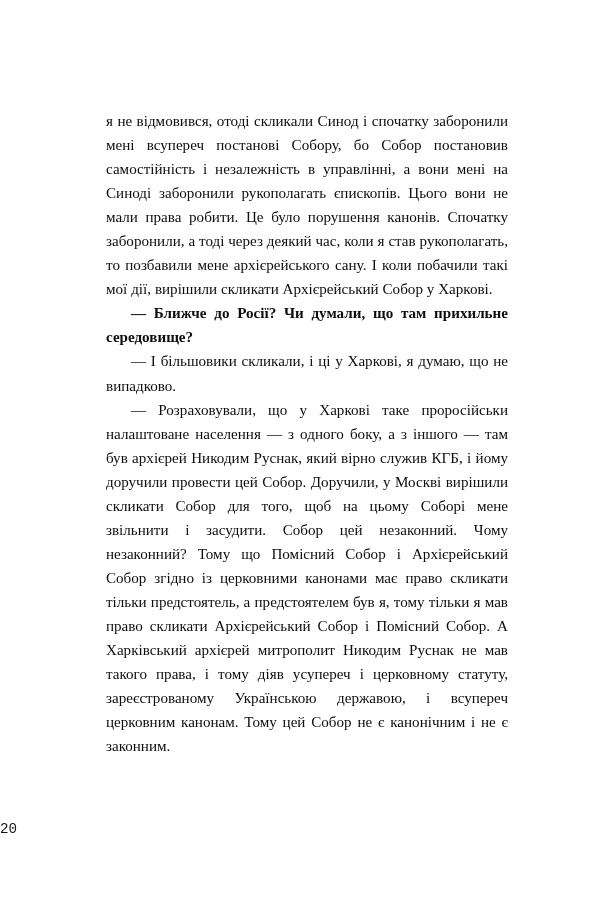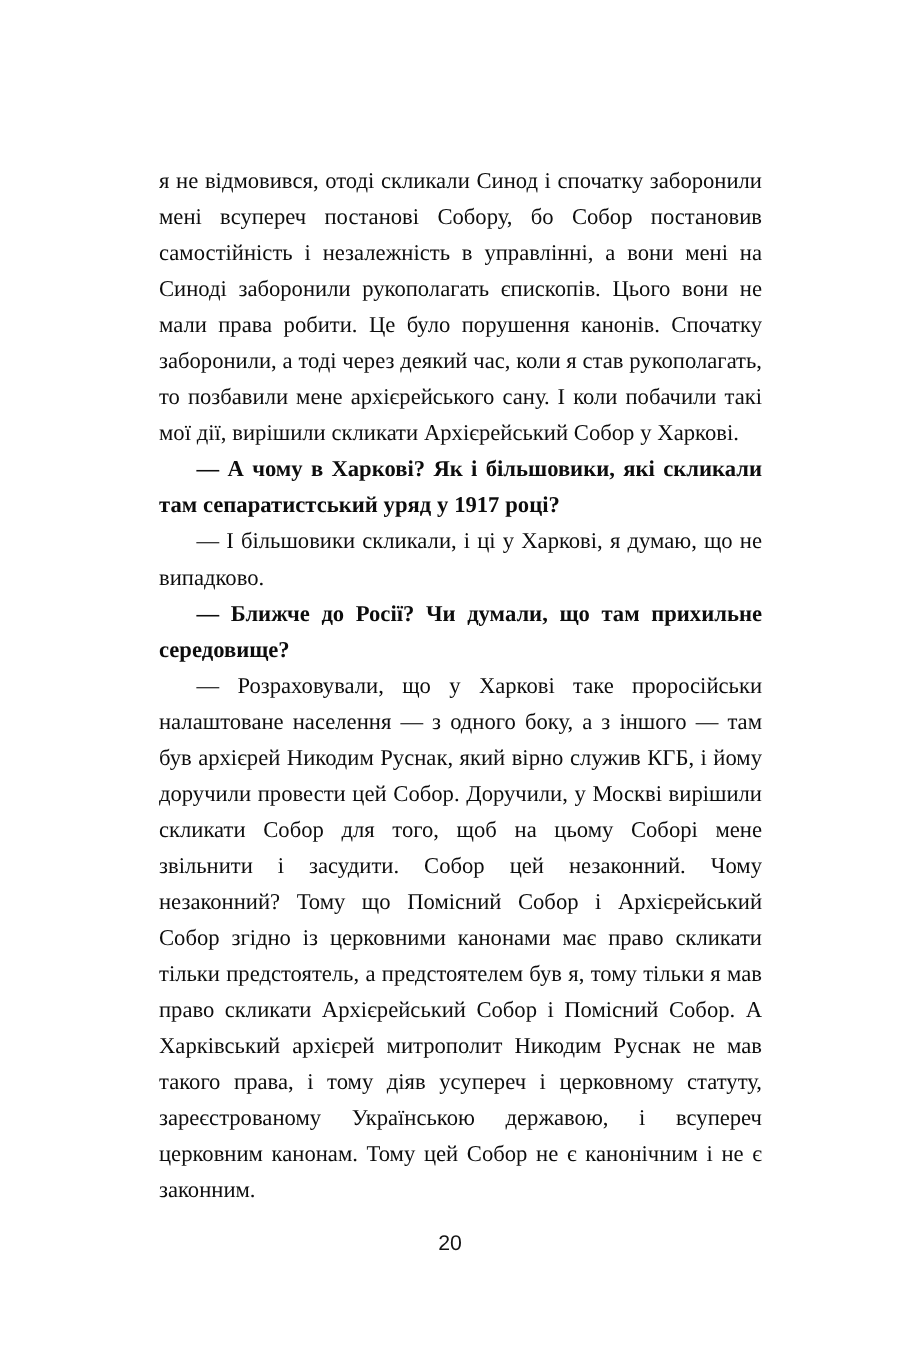--- a/index.html
+++ b/index.html
@@ -57,41 +57,40 @@
   .para.question {
     font-weight: bold;
     text-indent: 25px;
   }
 
   #page-number {
     position: absolute;
     left: 0;
     top: 820px;
     width: 600px;
-    text-align: center;
+    text-align: left;
     font-size: 14.2px;
     line-height: 18px;
-    font-family: Liberation Sans, sans-serif;
+    font-family: Liberation Mono, monospace;
     color: #141414;
   }
 </style>
 </head>
 <body>
 
 <div id="page">
 
   <div id="text-block">
 
     <p class="para continued">я не відмовився, отоді скликали Синод і спочатку заборонили мені всупереч постанові Собору, бо Собор постановив самостійність і незалежність в управлінні, а вони мені на Синоді заборонили рукополагать єпископів. Цього вони не мали права робити. Це було порушення канонів. Спочатку заборонили, а тоді через деякий час, коли я став рукополагать, то позбавили мене архієрейського сану. І коли побачили такі мої дії, вирішили скликати Архієрейський Собор у Харкові.</p>
 
-    <p class="para question">— А чому в Харкові? Як і більшовики, які скликали там сепаратистський уряд у 1917 році?</p>
+
+    <p class="para question">— Ближче до Росії? Чи думали, що там прихильне середовище?</p>
 
     <p class="para indent">— І більшовики скликали, і ці у Харкові, я думаю, що не випадково.</p>
-
-    <p class="para question">— Ближче до Росії? Чи думали, що там прихильне середовище?</p>
 
     <p class="para indent">— Розраховували, що у Харкові таке проросійськи налаштоване населення — з одного боку, а з іншого — там був архієрей Никодим Руснак, який вірно служив КГБ, і йому доручили провести цей Собор. Доручили, у Москві вирішили скликати Собор для того, щоб на цьому Соборі мене звільнити і засудити. Собор цей незаконний. Чому незаконний? Тому що Помісний Собор і Архієрейський Собор згідно із церковними канонами має право скликати тільки предстоятель, а предстоятелем був я, тому тільки я мав право скликати Архієрейський Собор і Помісний Собор. А Харківський архієрей митрополит Никодим Руснак не мав такого права, і тому діяв усупереч і церковному статуту, зареєстрованому Українською державою, і всупереч церковним канонам. Тому цей Собор не є канонічним і не є законним.</p>
 
 
   </div>
 
   <div id="page-number">20</div>
 
 </div>
 

